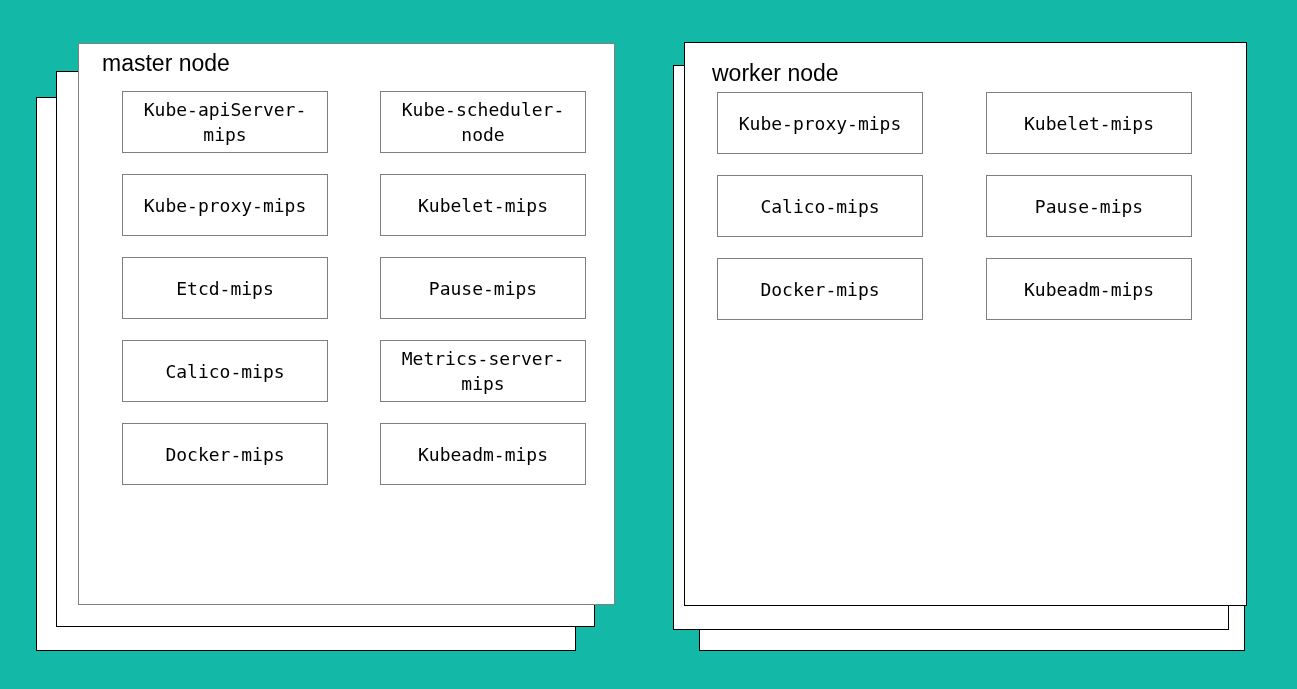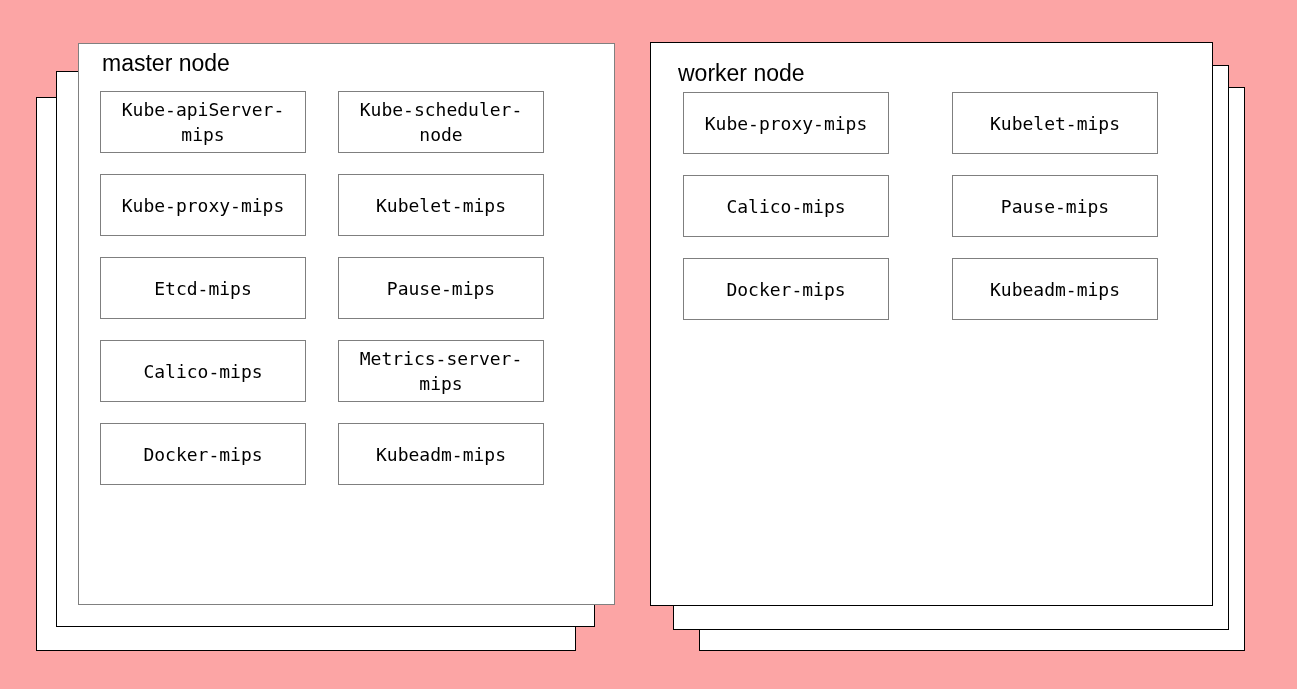--- a/index.html
+++ b/index.html
@@ -6,21 +6,21 @@
     margin: 0;
     padding: 0;
     background: #ffffff;
   }
   * { box-sizing: border-box; }
 
   .canvas {
     position: relative;
     width: 1297px;
     height: 689px;
-    background: #fca5a5;
+    background: #14b8a6;
     overflow: hidden;
     font-family: "Liberation Sans", sans-serif;
   }
 
   
   .layer {
     position: absolute;
     background: #ffffff;
     border: 1.5px solid #000000;
   }
@@ -32,21 +32,21 @@
   
   .node-box {
     position: absolute;
     background: #ffffff;
   }
   .master-front {
     left: 78px; top: 43px; width: 537px; height: 562px;
     border: 1.5px solid #808080;
   }
   .worker-front {
-    left: 650px; top: 42px; width: 563px; height: 564px;
+    left: 684px; top: 42px; width: 563px; height: 564px;
     border: 1.5px solid #000000;
   }
 
   .node-title {
     position: absolute;
     font-size: 23px;
     line-height: 1.15;
     color: #000000;
     white-space: nowrap;
   }
@@ -54,21 +54,21 @@
   .worker-title { left: 27px; top: 17px; }
 
   
   .grid {
     position: absolute;
     display: grid;
     grid-template-columns: 206px 206px;
     grid-auto-rows: 62px;
     row-gap: 21px;
   }
-  .master-grid { left: 21px; top: 47px; column-gap: 32px; }
+  .master-grid { left: 43px; top: 47px; column-gap: 52px; }
   .worker-grid { left: 32px; top: 49px; column-gap: 63px; }
 
   .component {
     border: 1px solid #7f7f7f;
     background: #ffffff;
     display: flex;
     align-items: center;
     justify-content: center;
     text-align: center;
     font-family: "DejaVu Sans Mono", monospace;

